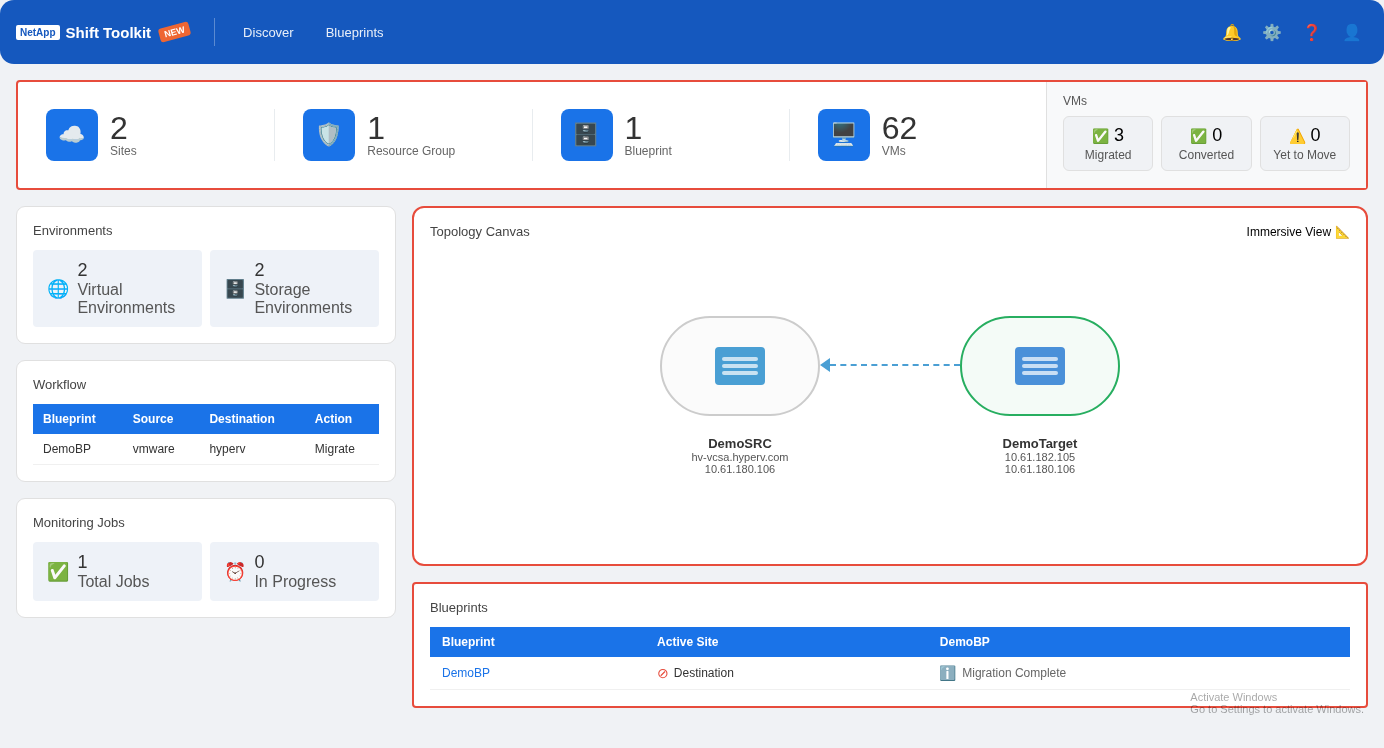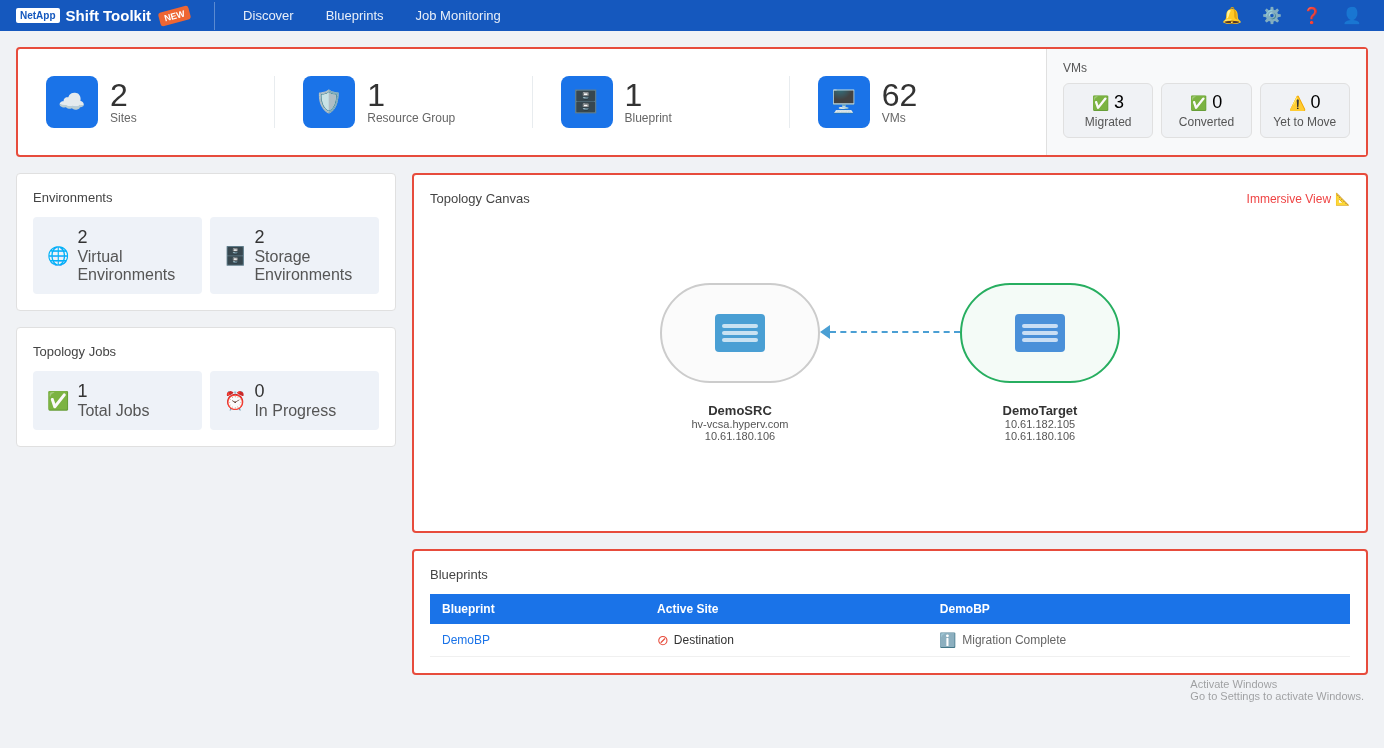--- a/index.html
+++ b/index.html
@@ -1,25 +1,26 @@
 <!DOCTYPE html>
 <html><head>
   <meta charset="utf-8">
   <style>
     * { box-sizing: border-box; margin: 0; padding: 0; }
     body { font-family: -apple-system, BlinkMacSystemFont, 'Segoe UI', sans-serif; background: #f0f2f5; font-size: 13px; }
 
     
     .navbar {
       background: #1558be;
-      height: 31px;
+      height: 64px;
       display: flex;
       align-items: center;
       padding: 0 16px;
       color: white;
+      border-radius: 14px;
     }
     .navbar-brand {
       display: flex;
       align-items: center;
       gap: 6px;
       font-weight: 700;
       font-size: 15px;
       margin-right: 12px;
     }
     .netapp-logo {
@@ -128,21 +129,21 @@
       display: grid;
       grid-template-columns: 380px 1fr;
       gap: 16px;
     }
 
     
     .left-col { display: flex; flex-direction: column; gap: 16px; }
 
     .card {
       background: white;
-      border-radius: 4px;
+      border-radius: 9px;
       border: 1px solid #e0e0e0;
       padding: 16px;
     }
     .card-title { font-size: 13px; color: #444; margin-bottom: 12px; font-weight: 500; }
 
     .env-grid { display: grid; grid-template-columns: 1fr 1fr; gap: 8px; }
     .env-item {
       background: #eef2f8;
       border-radius: 4px;
       padding: 10px 14px;
@@ -182,34 +183,34 @@
       gap: 8px;
     }
 
     
     .right-col { display: flex; flex-direction: column; gap: 16px; }
 
     
     .topology-card {
       background: white;
       border: 2px solid #e74c3c;
-      border-radius: 4px;
+      border-radius: 12px;
       padding: 16px;
       flex: 1;
       min-height: 360px;
       position: relative;
     }
     .topology-header {
       display: flex;
       justify-content: space-between;
       align-items: center;
       margin-bottom: 16px;
     }
     .topology-title { font-size: 13px; color: #444; font-weight: 500; }
-    .immersive-link { color: #ef4444; font-size: 12px; text-decoration: none; display: flex; align-items: center; gap: 4px; margin-left: 44px; }
+    .immersive-link { color: #000000; font-size: 12px; text-decoration: none; display: flex; align-items: center; gap: 4px; margin-left: 44px; }
 
     .topology-canvas {
       display: flex;
       align-items: center;
       justify-content: center;
       padding: 40px 60px;
       gap: 0;
       position: relative;
       min-height: 280px;
     }
@@ -306,41 +307,40 @@
       border-bottom: 1px solid #f0f0f0;
       font-size: 12px;
       color: #333;
     }
     .bp-link { color: #1a73e8; text-decoration: none; }
     .status-complete { color: #666; display: flex; align-items: center; gap: 5px; }
     .status-icon { color: #5b9bd5; font-size: 14px; }
 
     .activate-watermark {
       position: fixed;
-      bottom: 46px;
+      bottom: 33px;
       right: 20px;
       font-size: 11px;
       color: rgba(0,0,0,0.35);
       margin-top: 7px;
     }
   </style>
 </head>
 <body>
 
 <nav class="navbar">
   <div class="navbar-brand">
     <span class="netapp-logo">NetApp</span>
     <span>Shift Toolkit</span>
     <span class="shift-badge">NEW</span>
   </div>
   <div class="nav-divider"></div>
   <div class="nav-links">
     <a class="nav-link">Discover</a>
     <a class="nav-link">Blueprints</a>
-    <a class="nav-link">Job Monitoring</a>
   </div>
   <div class="nav-icons">
     <button class="nav-icon-btn" title="Notifications">🔔</button>
     <button class="nav-icon-btn" title="Settings">⚙️</button>
     <button class="nav-icon-btn" title="Help">❓</button>
     <button class="nav-icon-btn" title="User">👤</button>
   </div>
 </nav>
 
 <div class="main">
@@ -428,23 +428,44 @@
           <div class="env-item">
             <span class="env-icon">🗄️</span>
             <div>
               <div class="env-count">2</div>
               <div class="env-label">Storage Environments</div>
             </div>
           </div>
         </div>
       </div>
 
-
       <div class="card">
-        <div class="card-title">Topology Jobs</div>
+        <div class="card-title">Workflow</div>
+        <table class="wf-table">
+          <thead>
+            <tr>
+              <th>Blueprint</th>
+              <th>Source</th>
+              <th>Destination</th>
+              <th>Action</th>
+            </tr>
+          </thead>
+          <tbody>
+            <tr>
+              <td>DemoBP</td>
+              <td>vmware</td>
+              <td>hyperv</td>
+              <td>Migrate</td>
+            </tr>
+          </tbody>
+        </table>
+      </div>
+
+      <div class="card">
+        <div class="card-title">Monitoring Jobs</div>
         <div class="jobs-grid">
           <div class="job-item">
             <span style="color: #27ae60; font-size: 18px;">✅</span>
             <div>
               <div class="env-count">1</div>
               <div class="env-label">Total Jobs</div>
             </div>
           </div>
           <div class="job-item">
             <span style="color: #888; font-size: 18px;">⏰</span>

